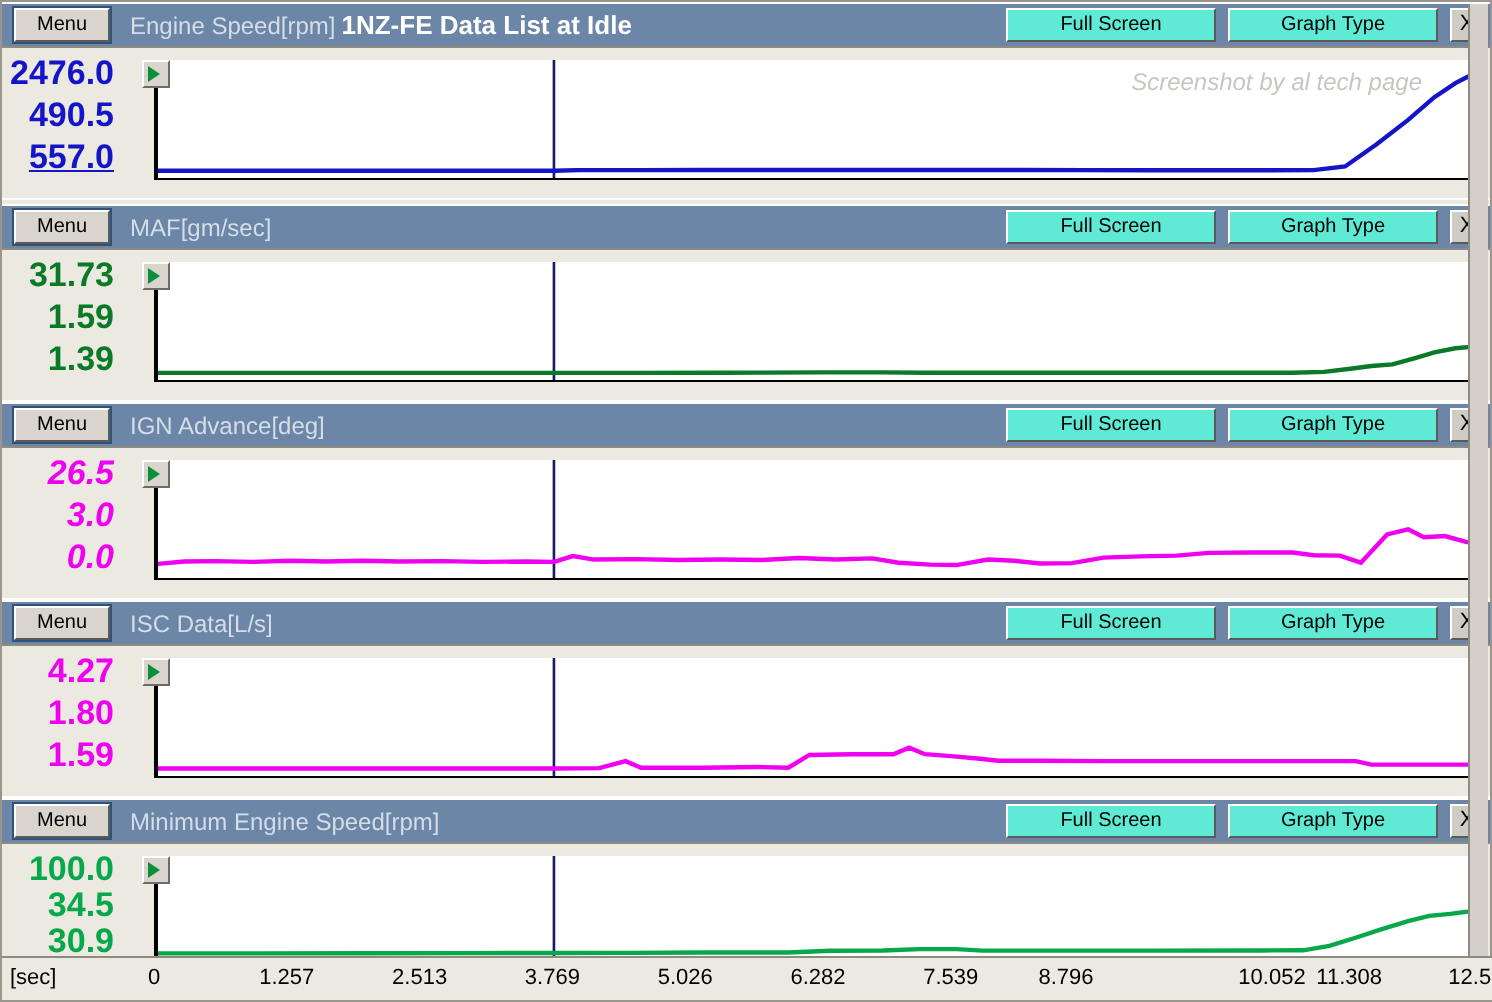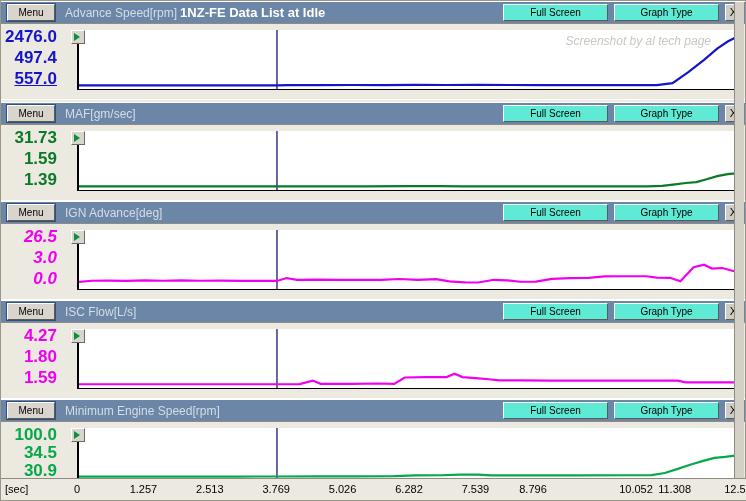--- a/index.html
+++ b/index.html
@@ -106,33 +106,33 @@
 </style>
 </head>
 <body>
 
 <div id="app">
 
   <div class="panel" id="p0" style="position:absolute;left:0;top:0;width:744px;height:98px;">
     <div class="panel-hdr">
       <div class="hdr-left">
         <div class="menu-btn">Menu</div>
-        <div class="ch-name">Advance Speed[rpm]</div>
+        <div class="ch-name">Engine Speed[rpm]</div>
         <div class="big-title">1NZ-FE Data List at Idle</div>
       </div>
       <div class="hdr-right">
         <div class="tool-btn fs">Full Screen</div>
         <div class="tool-btn gt">Graph Type</div>
         <div class="close-btn">X</div>
       </div>
     </div>
     <div class="panel-body" style="height:76px;">
       <div class="ylab-wrap">
         <div class="ylab" style="top: 8px; color: rgb(20, 20, 200);">2476.0</div>
-        <div class="ylab" style="top: 29px; color: rgb(20, 20, 200);">497.4</div>
+        <div class="ylab" style="top: 29px; color: rgb(20, 20, 200);">490.5</div>
         <div class="ylab" style="top: 50px; color: rgb(20, 20, 200); text-decoration: underline;">557.0</div>
       </div>
       <div class="marker" style="top:6px;">
           <i></i>
         </div>
       <div class="plot" style="height:59px;">
         <div class="watermark">Screenshot by al tech page</div>
         <svg viewBox="0 0 1000 100" preserveAspectRatio="none">
           <line class="cursor" x1="299.9602069239952" y1="0" x2="299.9602069239952" y2="100" stroke="#1a1a6e" stroke-width="2"></line>
           <polyline class="trace" fill="none" stroke="#1414c8" stroke-width="2.2" vector-effect="non-scaling-stroke" points="0.00,93.86 47.75,93.91 95.50,93.86 143.26,93.91 191.01,93.86 238.76,93.91 286.51,93.86 300.04,93.82 318.34,93.31 366.10,93.36 413.85,93.22 461.60,93.27 509.35,93.17 557.10,93.22 604.85,93.17 652.61,93.22 700.36,93.36 748.11,93.40 795.86,93.40 843.61,93.40 875.45,93.31 899.32,90.19 923.20,71.39 947.08,50.76 966.97,31.50 982.89,19.57 994.83,12.70 1000.00,9.49"></polyline>
@@ -201,21 +201,21 @@
         </svg>
       </div>
     </div>
   </div>
   <div class="sep" style="position:absolute;left:0;top:298px;width:744px;"></div>
 
   <div class="panel" id="p3" style="position:absolute;left:0;top:299px;width:744px;height:98px;">
     <div class="panel-hdr">
       <div class="hdr-left">
         <div class="menu-btn">Menu</div>
-        <div class="ch-name">ISC Flow[L/s]</div>
+        <div class="ch-name">ISC Data[L/s]</div>
       </div>
       <div class="hdr-right">
         <div class="tool-btn fs">Full Screen</div>
         <div class="tool-btn gt">Graph Type</div>
         <div class="close-btn">X</div>
       </div>
     </div>
     <div class="panel-body" style="height:76px;">
       <div class="ylab-wrap">
         <div class="ylab" style="top: 8px; color: rgb(240, 0, 240);">4.27</div>

